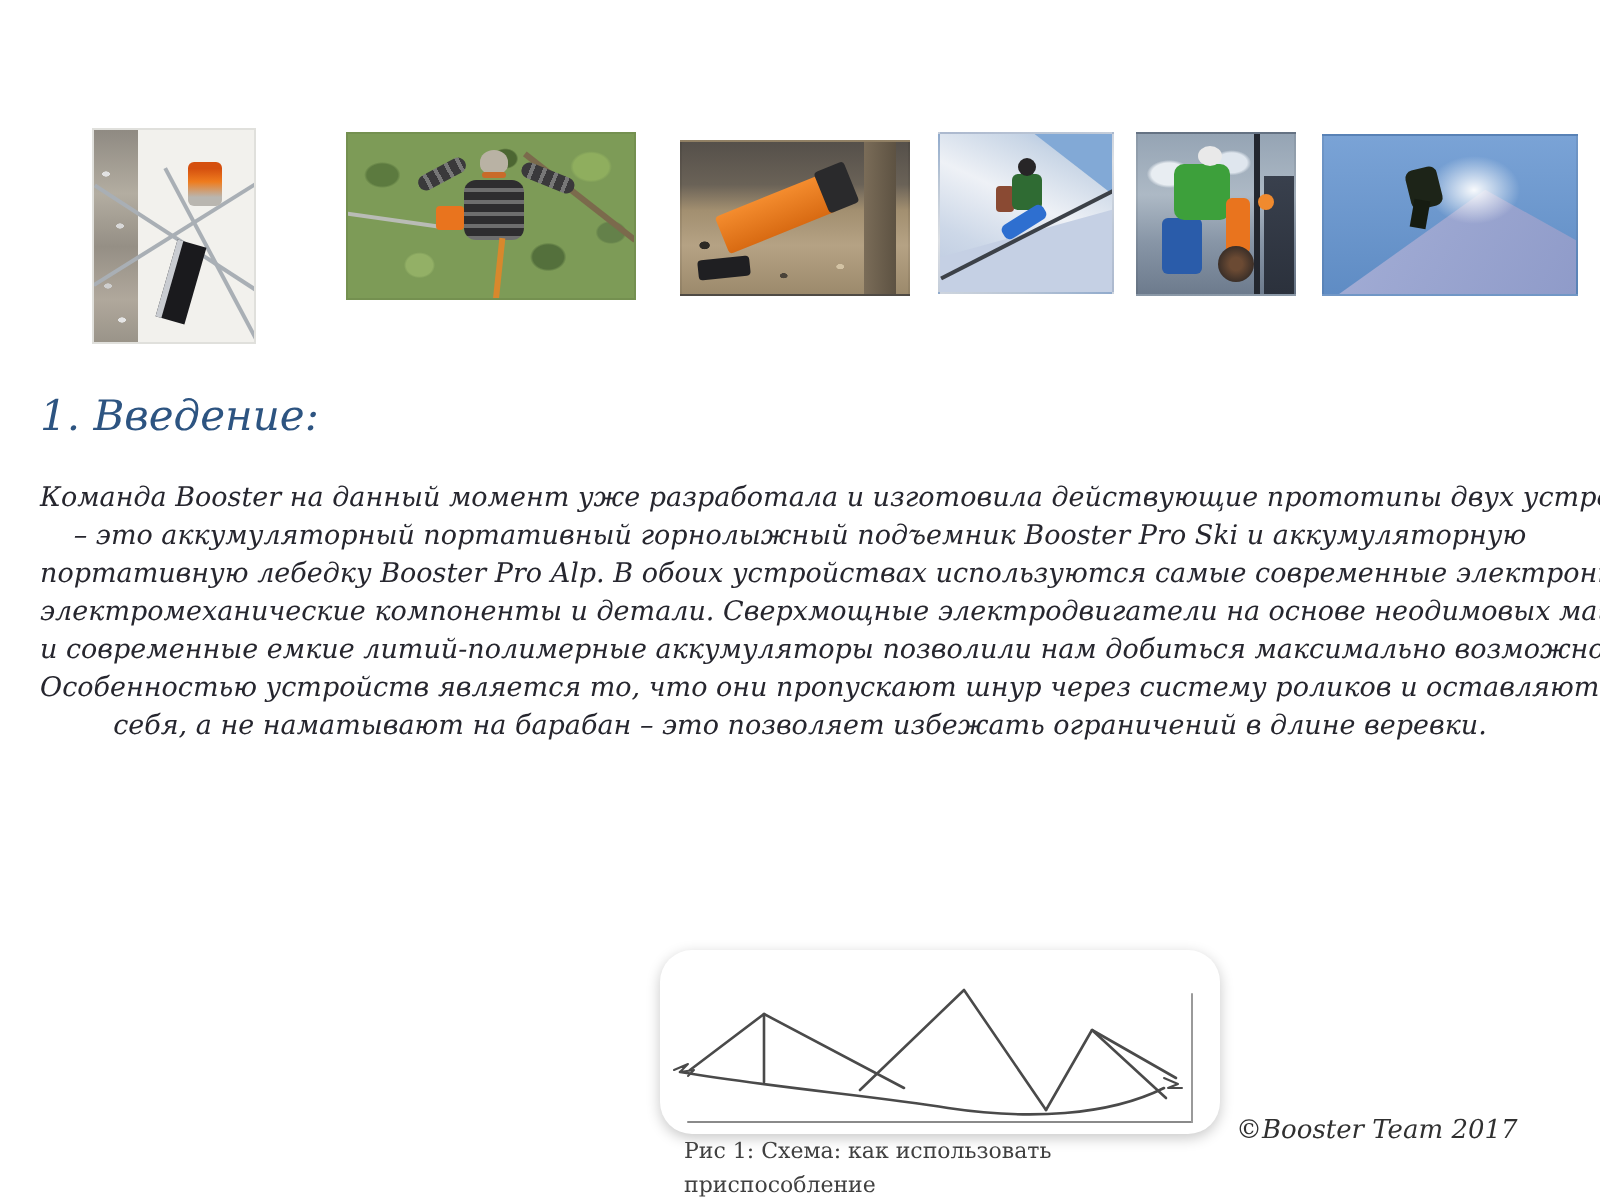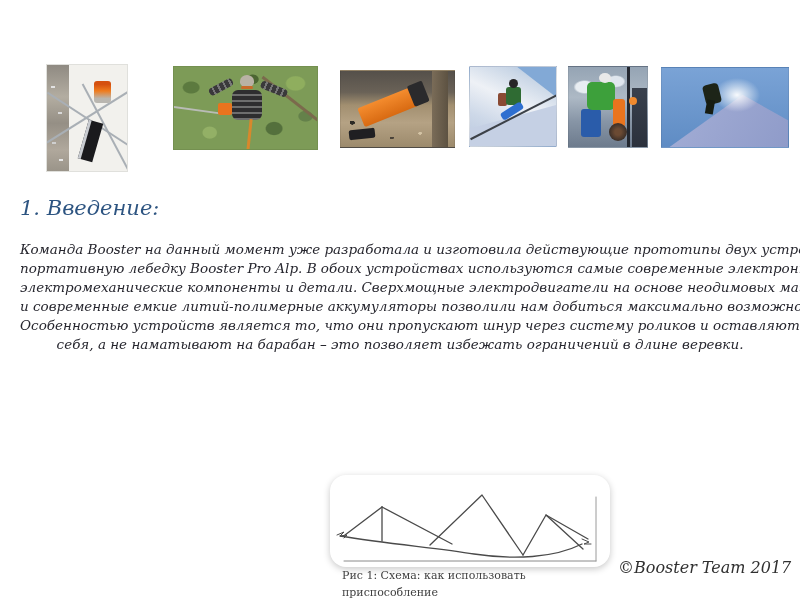--- a/index.html
+++ b/index.html
@@ -94,21 +94,21 @@
   .intro{position:absolute;left:20px;top:240px;width:760px;text-align:center;
     font-style:italic;font-size:13.5px;color:#26262e;}
   .intro .line{line-height:19px;white-space:nowrap;}
   
   .figure-box{position:absolute;left:330px;top:475px;width:280px;height:92px;background:#fff;
     border-radius:16px;box-shadow:0 2px 7px rgba(0,0,0,0.22);}
   .figure-box svg{display:block;width:100%;height:100%;}
   .figure-caption{position:absolute;left:342px;top:567px;font-size:11px;
     color:#404040;line-height:17px;}
   
-  .copyright{position:absolute;left:618px;top:558px;font-style:italic;font-size:16px;color:#303030;}
+  .copyright{position:absolute;left:618px;top:558px;font-style:italic;font-size:13px;color:#303030;}
 </style>
 </head>
 <body>
 
 <div class="slide">
 
   <div class="photo ph1">
     <div class="strip"></div>
     <div class="cable c1"></div>
     <div class="cable c2"></div>
@@ -163,20 +163,21 @@
     <div class="slope"></div>
     <div class="spray"></div>
     <div class="rider"></div>
     <div class="riderleg"></div>
   </div>
 
   <div class="heading">1. Введение:</div>
 
   <div class="intro">
     <div class="line">Команда Booster на данный момент уже разработала и изготовила действующие прототипы двух устройств</div>
+    <div class="line">– это аккумуляторный портативный горнолыжный подъемник Booster Pro Ski и аккумуляторную</div>
     <div class="line">портативную лебедку  Booster Pro Alp. В обоих устройствах используются самые современные электронные и</div>
     <div class="line">электромеханические компоненты и детали. Сверхмощные электродвигатели на основе неодимовых магнитов</div>
     <div class="line">и современные емкие литий-полимерные аккумуляторы позволили нам добиться максимально возможного на</div>
     <div class="line">Особенностью устройств является то, что они пропускают шнур через систему роликов и оставляют после</div>
     <div class="line">себя, а не наматывают на барабан – это позволяет избежать ограничений в длине веревки.</div>
   </div>
 
   <div class="figure-box">
     <svg viewBox="0 0 280 92">
       <g fill="none" stroke="#4a4a4a" stroke-width="1.3" stroke-linecap="round" stroke-linejoin="round">

